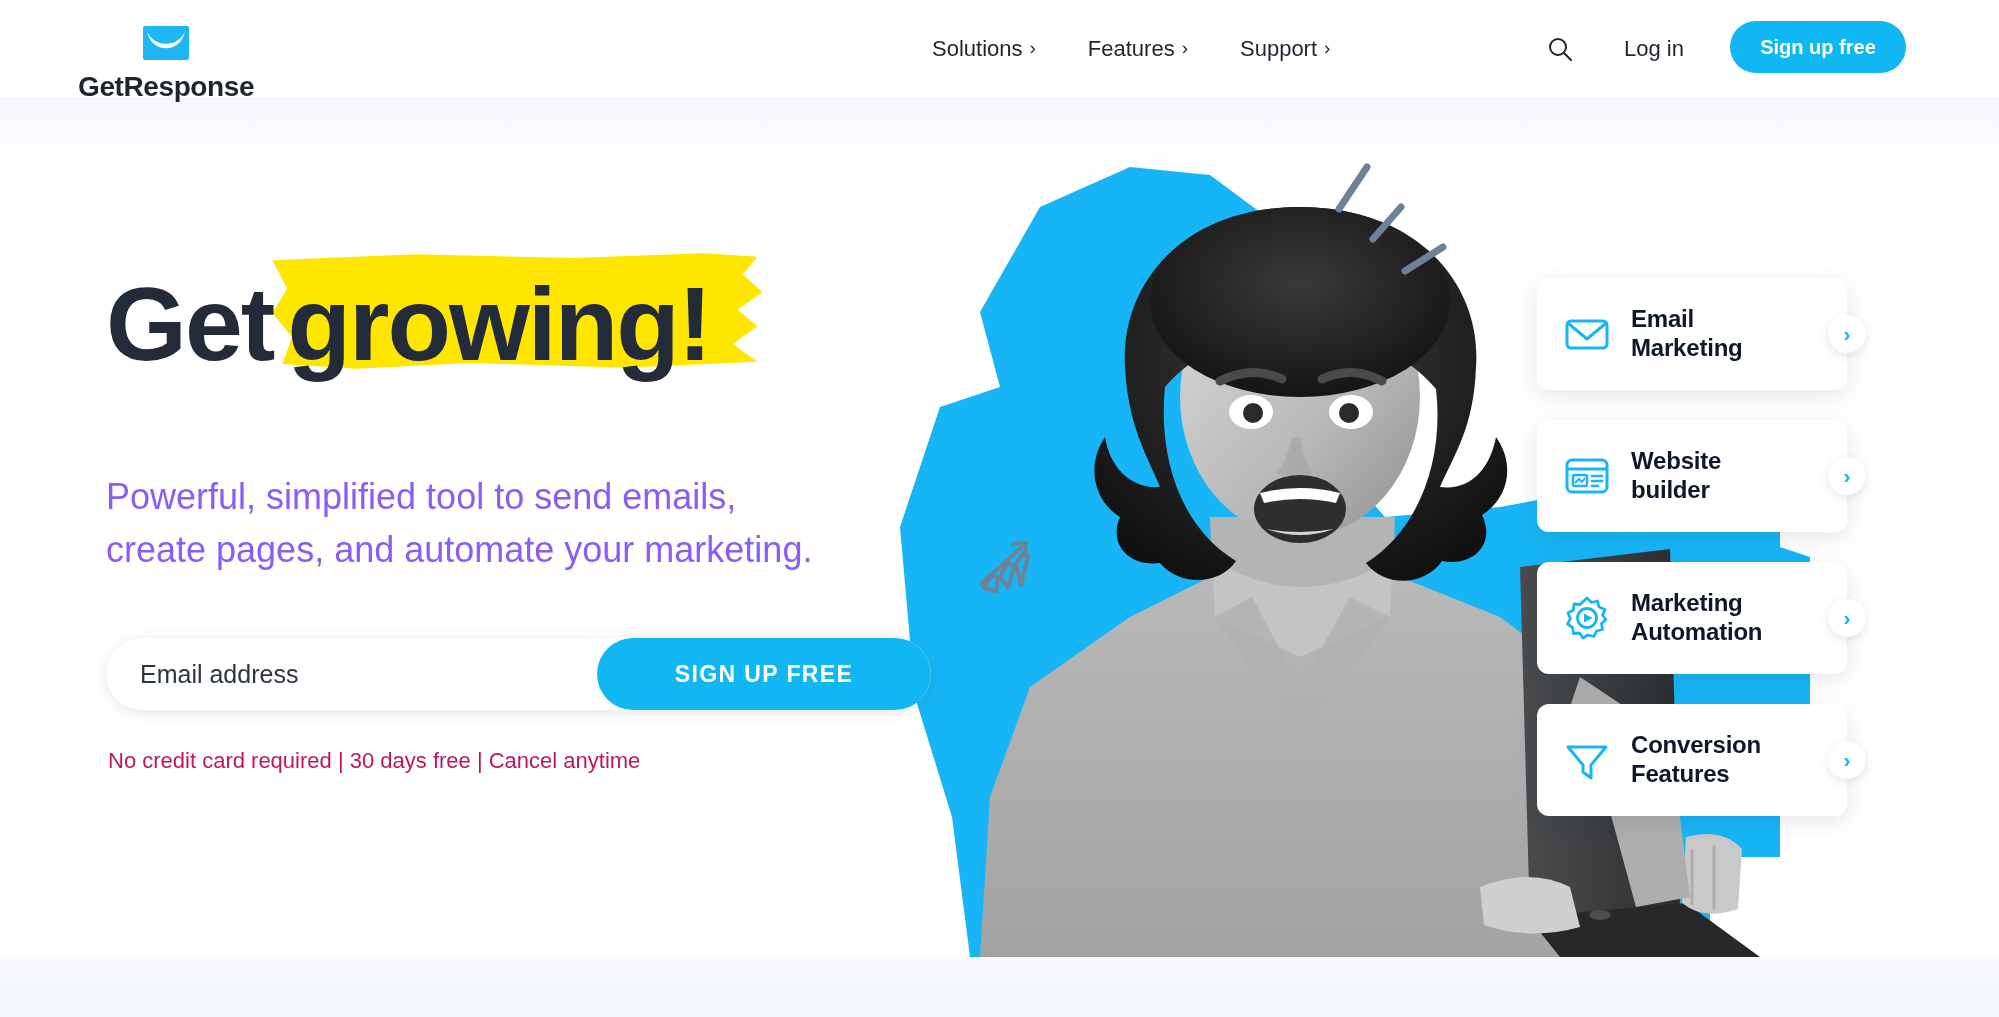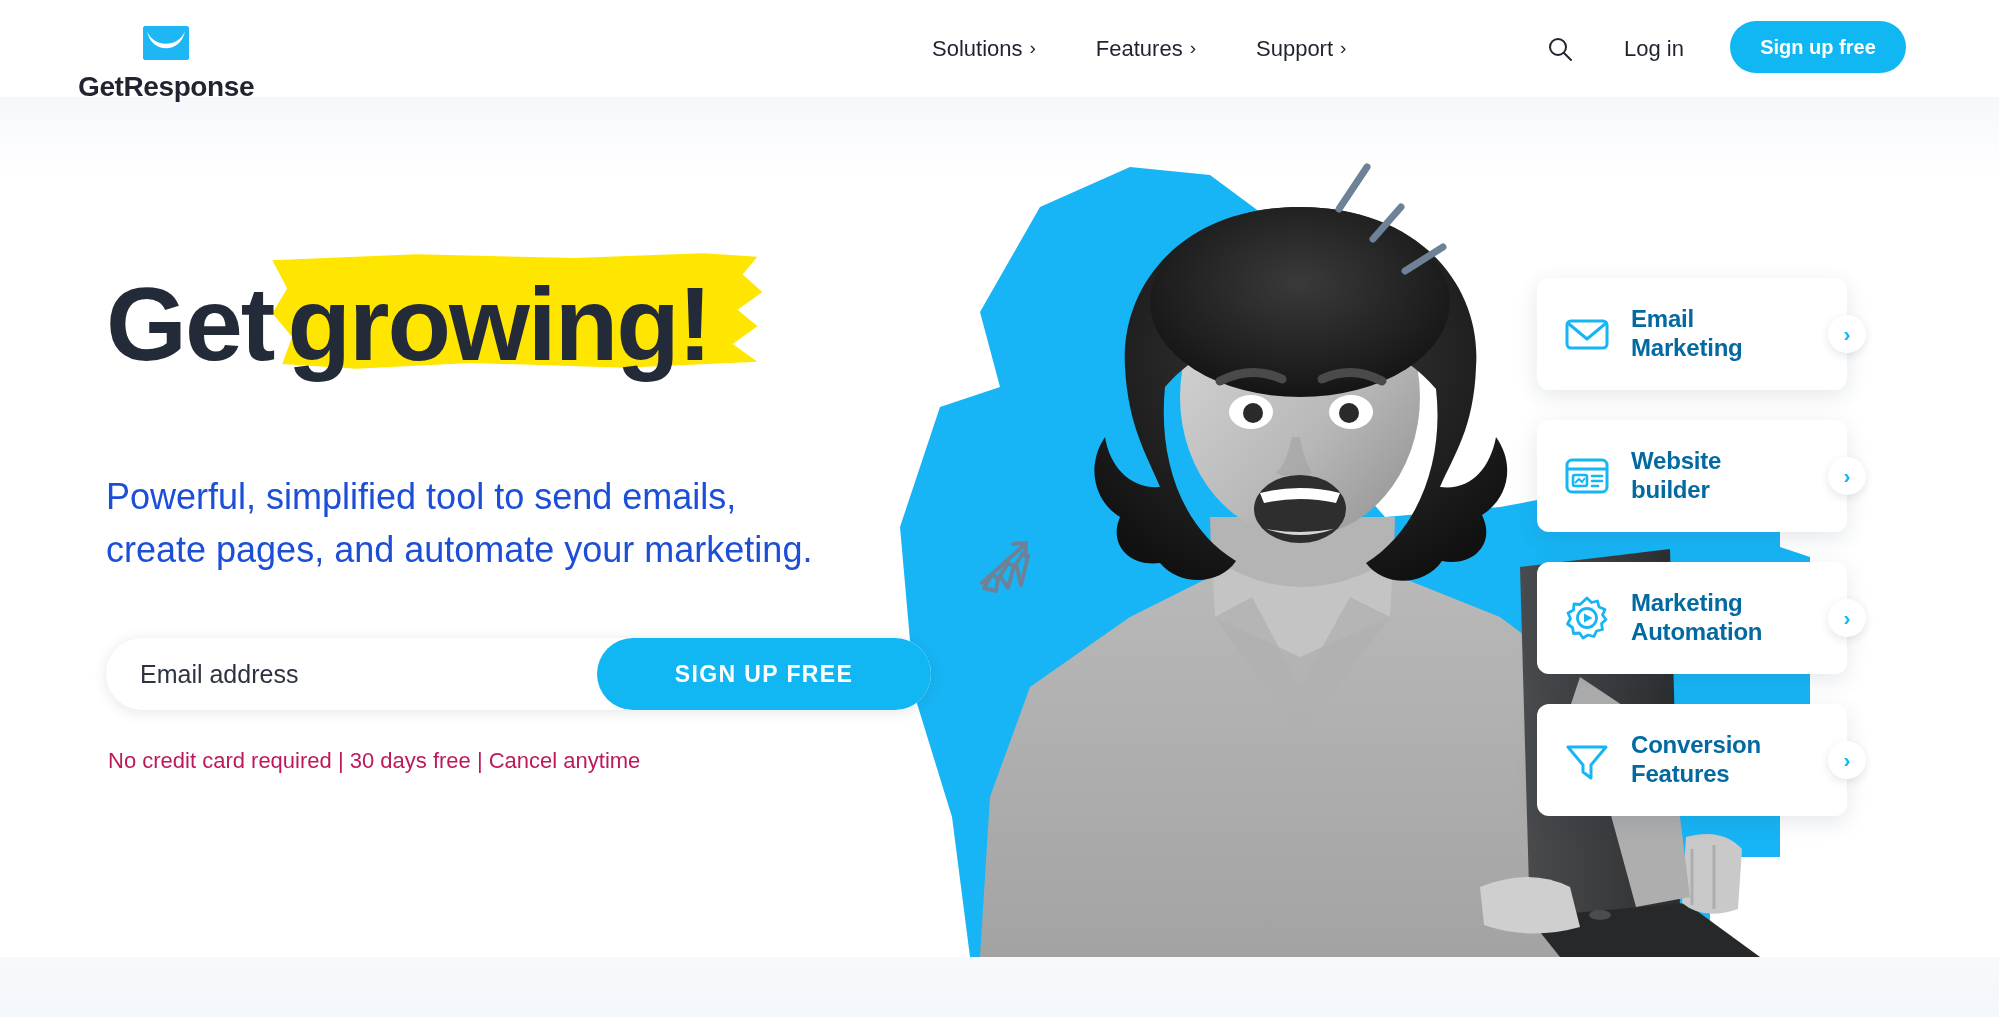--- a/index.html
+++ b/index.html
@@ -31,21 +31,21 @@
     background: #1fb6f5; position: relative; overflow: hidden;
   }
   .logo-mark svg { position: absolute; left: 0; top: 0; }
   .logo-text {
     font-size: 28px; font-weight: bold; color: #1f2430;
     letter-spacing: -0.4px; line-height: 1;
   }
 
   .nav {
     position: absolute; left: 910px; top: 0; height: 97px;
-    display: flex; align-items: center; gap: 16px;
+    display: flex; align-items: center; gap: 8px;
   }
   .nav-item {
     display: flex; align-items: center; gap: 7px;
     font-size: 22px; color: #1f2430; cursor: pointer;
     padding: 0 22px; height: 97px; line-height: 97px;
   }
   .nav-item .caret { font-size: 19px; color: #1f2430; position: relative; top: -1px; }
 
   .search-icon-btn {
     position: absolute; left: 1540px; top: 29px;
@@ -96,21 +96,21 @@
     width: calc(100% + 40px); height: 118px;
     background: #ffe600; z-index: -1;
     clip-path: polygon(1% 7%, 30% 2%, 62% 5%, 88% 1%, 99% 4%, 96% 19%, 100% 34%,
                        95% 49%, 99% 63%, 94% 78%, 99% 93%, 72% 98%, 41% 94%,
                        18% 99%, 3% 95%, 5% 72%, 1% 52%, 4% 31%);
   }
   .hl-highlight .txt { position: relative; z-index: 2; }
 
   .subhead {
     position: absolute; left: 106px; top: 470px;
-    font-size: 36px; color: #1d4ed8; line-height: 1.48;
+    font-size: 36px; color: #8b5cf6; line-height: 1.48;
     z-index: 12; white-space: nowrap;
   }
 
   
   .signup-form {
     position: absolute; left: 106px; top: 638px;
     width: 825px; height: 72px;
     background: #ffffff; border-radius: 36px;
     box-shadow: 0 2px 14px rgba(35,55,80,0.13);
     display: flex; align-items: center; z-index: 14;
@@ -143,21 +143,21 @@
   .cards { position: absolute; left: 1537px; top: 278px; width: 330px; z-index: 20; }
   .card {
     position: relative; width: 310px; height: 112px;
     background: #ffffff; border-radius: 12px;
     box-shadow: 0 6px 22px rgba(35,55,80,0.12);
     display: flex; align-items: center; padding-left: 26px;
     margin-bottom: 30px; cursor: pointer;
   }
   .card-icon { width: 48px; height: 48px; flex: 0 0 48px; margin-right: 20px; }
   .card-label {
-    font-size: 24px; font-weight: bold; color: #0369a1;
+    font-size: 24px; font-weight: bold; color: #0f172a;
     line-height: 1.2; letter-spacing: -0.2px;
   }
   .card-chevron {
     position: absolute; right: -19px; top: 50%; transform: translateY(-50%);
     width: 38px; height: 38px; border-radius: 19px; background: #ffffff;
     box-shadow: 0 3px 10px rgba(35,55,80,0.12);
     display: flex; align-items: center; justify-content: center;
     color: #11b7f3; font-size: 21px; font-weight: bold;
   }
 </style>

